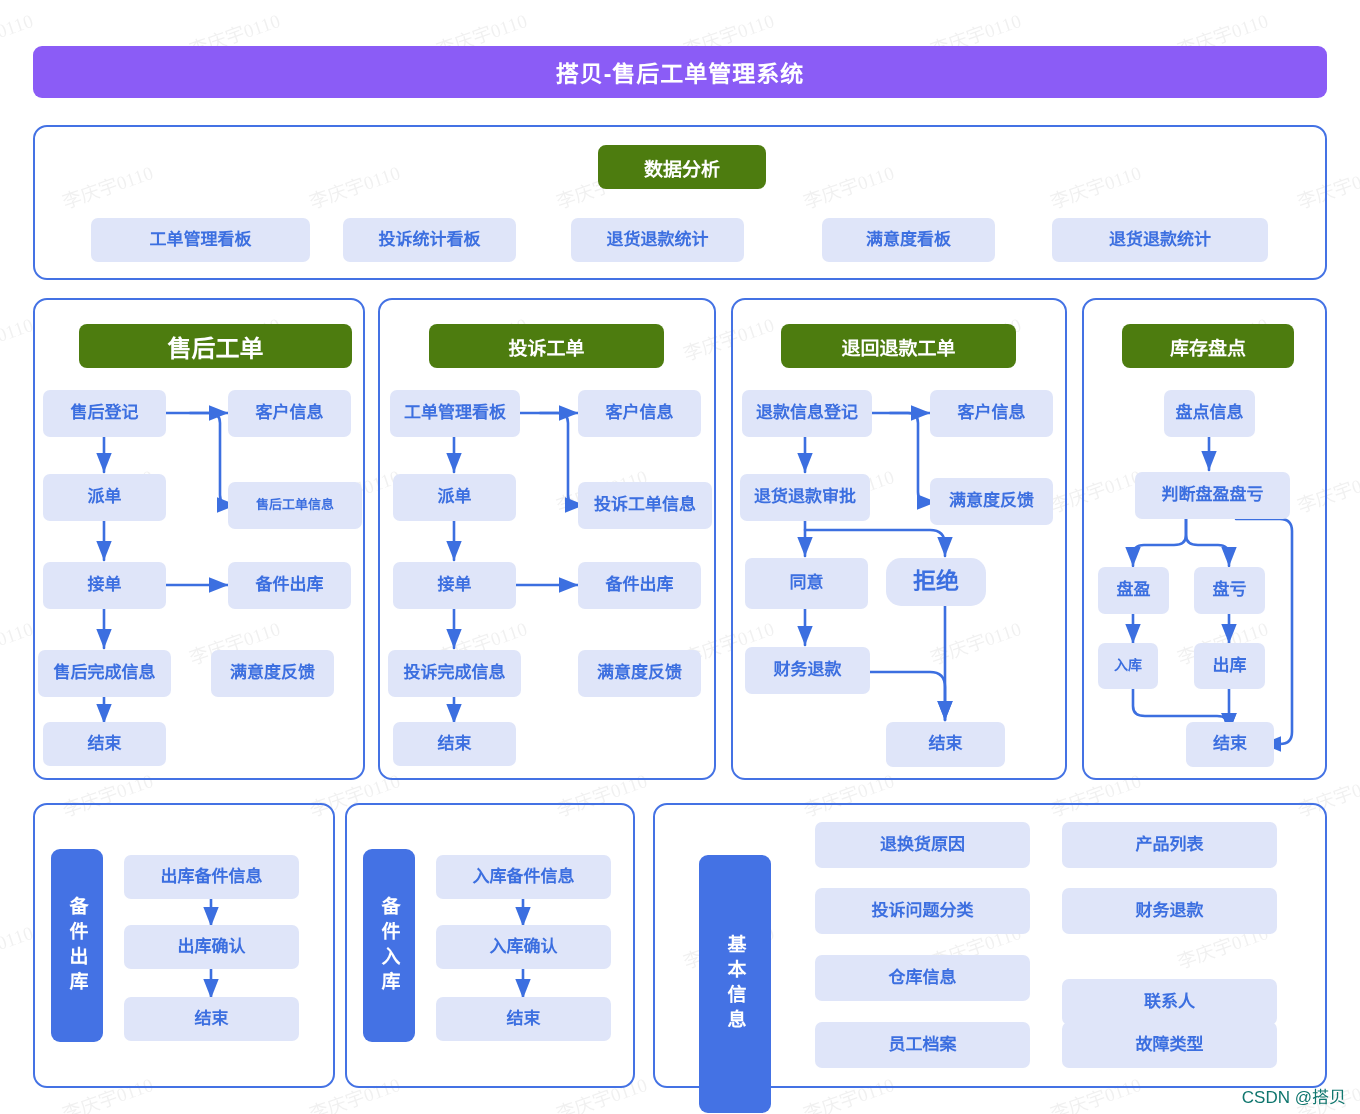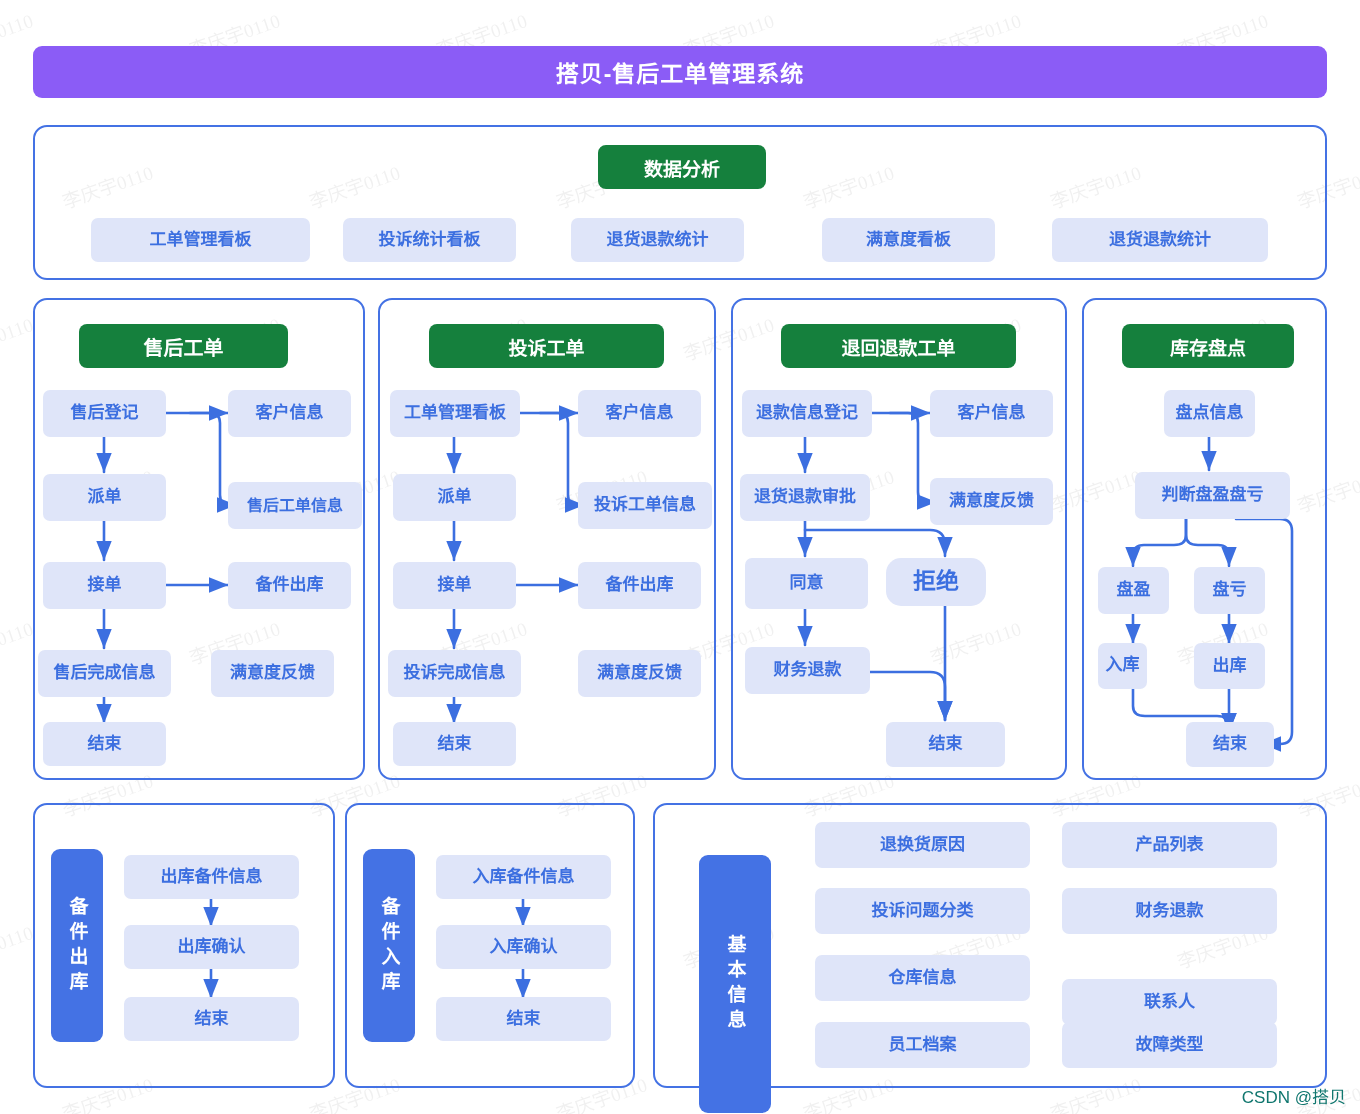--- a/index.html
+++ b/index.html
@@ -47,21 +47,21 @@
     border-radius:7px;
     color:#3C6FE0;
     font-weight:bold;
     display:flex;align-items:center;justify-content:center;
     box-sizing:border-box;
     text-align:center;
     line-height:1.1;
   }
   .sec-title{
     position:absolute;
-    background:#15803d;color:#fff;
+    background:#4d7c0f;color:#fff;
     border-radius:8px;font-weight:bold;
     display:flex;align-items:center;justify-content:center;
     box-sizing:border-box;
   }
   .vtab{
     position:absolute;
     background:#4472E4;color:#fff;
     border-radius:9px;font-weight:bold;
     display:flex;align-items:center;justify-content:center;
     writing-mode:vertical-rl;
@@ -187,25 +187,25 @@
 
   <div class="panel" style="left:33px;top:125px;width:1294px;height:155px;"></div>
   <div class="sec-title" style="left:598px;top:145px;width:168px;height:44px;font-size:19px;">数据分析</div>
   <div class="chip" style="left:91px;top:218px;width:219px;height:44px;font-size:17px;">工单管理看板</div>
   <div class="chip" style="left:343px;top:218px;width:173px;height:44px;font-size:17px;">投诉统计看板</div>
   <div class="chip" style="left:571px;top:218px;width:173px;height:44px;font-size:17px;">退货退款统计</div>
   <div class="chip" style="left:822px;top:218px;width:173px;height:44px;font-size:17px;">满意度看板</div>
   <div class="chip" style="left:1052px;top:218px;width:216px;height:44px;font-size:17px;">退货退款统计</div>
 
   <div class="panel" style="left:33px;top:298px;width:332px;height:482px;"></div>
-  <div class="sec-title" style="left:79px;top:324px;width:209px;height:44px;font-size:20px;">售后工单</div>
+  <div class="sec-title" style="left:79px;top:324px;width:273px;height:44px;font-size:24px;">售后工单</div>
   <div class="chip" style="left:43px;top:390px;width:123px;height:47px;font-size:17px;">售后登记</div>
   <div class="chip" style="left:228px;top:390px;width:123px;height:47px;font-size:17px;">客户信息</div>
   <div class="chip" style="left:43px;top:474px;width:123px;height:47px;font-size:17px;">派单</div>
-  <div class="chip" style="left:228px;top:482px;width:134px;height:47px;font-size:16px;text-align:right;">售后工单信息</div>
+  <div class="chip" style="left:228px;top:482px;width:134px;height:47px;font-size:13px;text-align:right;">售后工单信息</div>
   <div class="chip" style="left:43px;top:562px;width:123px;height:47px;font-size:17px;">接单</div>
   <div class="chip" style="left:228px;top:562px;width:123px;height:47px;font-size:17px;">备件出库</div>
   <div class="chip" style="left:38px;top:650px;width:133px;height:47px;font-size:17px;">售后完成信息</div>
   <div class="chip" style="left:211px;top:650px;width:123px;height:47px;font-size:17px;">满意度反馈</div>
   <div class="chip" style="left:43px;top:722px;width:123px;height:44px;font-size:17px;">结束</div>
 
   <div class="panel" style="left:378px;top:298px;width:338px;height:482px;"></div>
   <div class="sec-title" style="left:429px;top:324px;width:235px;height:44px;font-size:19px;">投诉工单</div>
   <div class="chip" style="left:390px;top:390px;width:130px;height:47px;font-size:17px;">工单管理看板</div>
   <div class="chip" style="left:578px;top:390px;width:123px;height:47px;font-size:17px;">客户信息</div>
@@ -227,21 +227,21 @@
   <div class="chip" style="left:886px;top:558px;width:100px;height:48px;font-size:23px;border-radius:15px;">拒绝</div>
   <div class="chip" style="left:745px;top:647px;width:125px;height:47px;font-size:17px;">财务退款</div>
   <div class="chip" style="left:886px;top:722px;width:119px;height:45px;font-size:17px;">结束</div>
 
   <div class="panel" style="left:1082px;top:298px;width:245px;height:482px;"></div>
   <div class="sec-title" style="left:1122px;top:324px;width:172px;height:44px;font-size:19px;">库存盘点</div>
   <div class="chip" style="left:1164px;top:390px;width:91px;height:47px;font-size:17px;">盘点信息</div>
   <div class="chip" style="left:1135px;top:472px;width:155px;height:47px;font-size:17px;">判断盘盈盘亏</div>
   <div class="chip" style="left:1098px;top:567px;width:71px;height:47px;font-size:17px;">盘盈</div>
   <div class="chip" style="left:1194px;top:567px;width:71px;height:47px;font-size:17px;">盘亏</div>
-  <div class="chip" style="left:1098px;top:643px;width:49px;height:46px;font-size:17px;font-family:Liberation Mono, monospace;">入库</div>
+  <div class="chip" style="left:1098px;top:643px;width:60px;height:46px;font-size:14px;">入库</div>
   <div class="chip" style="left:1194px;top:643px;width:71px;height:46px;font-size:17px;">出库</div>
   <div class="chip" style="left:1186px;top:722px;width:88px;height:45px;font-size:17px;">结束</div>
 
   <div class="panel" style="left:33px;top:803px;width:302px;height:285px;"></div>
   <div class="vtab" style="left:51px;top:849px;width:52px;height:193px;font-size:19px;">备件出库</div>
   <div class="chip" style="left:124px;top:855px;width:175px;height:44px;font-size:17px;">出库备件信息</div>
   <div class="chip" style="left:124px;top:925px;width:175px;height:44px;font-size:17px;">出库确认</div>
   <div class="chip" style="left:124px;top:997px;width:175px;height:44px;font-size:17px;">结束</div>
 
   <div class="panel" style="left:345px;top:803px;width:290px;height:285px;"></div>

